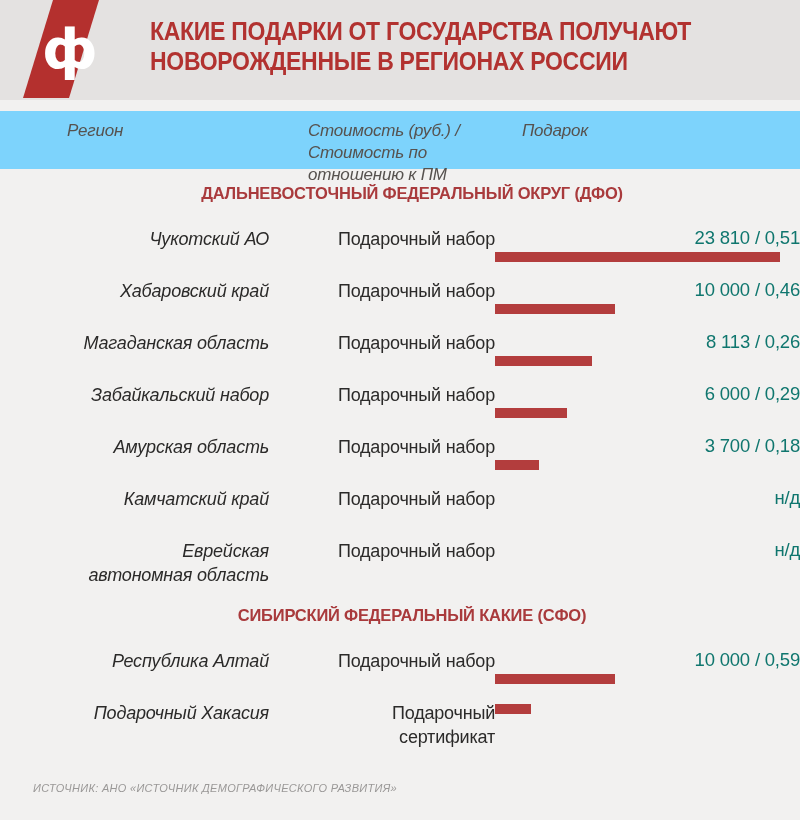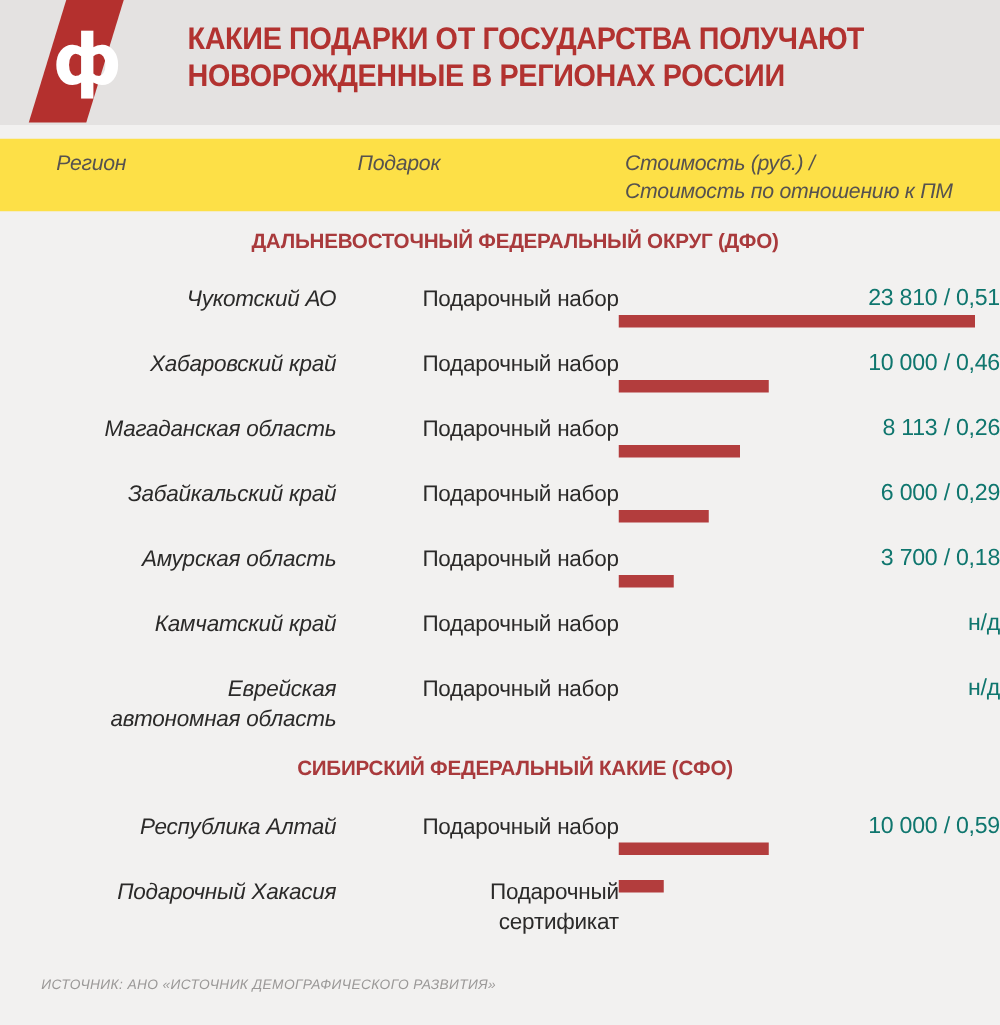--- a/index.html
+++ b/index.html
@@ -46,24 +46,24 @@
     transform: scaleX(0.92);
     transform-origin: left top;
     letter-spacing: -0.3px;
   }
 
   
   .colhead {
     margin-top: 11px;
     height: 58px;
     box-sizing: border-box;
-    background: #fde047;
+    background: #7dd3fc;
     display: grid;
     grid-template-columns: 241px 214px 1fr;
-    padding: 9px 0 0 45px;
+    padding: 9px 0 0 67px;
     font-style: italic;
     font-size: 17px;
     line-height: 22px;
     color: #56524f;
     letter-spacing: -0.2px;
   }
 
   
   .section-title {
     margin-top: 14px;
@@ -132,25 +132,25 @@
     <div class="logo-band"></div>
     <div class="logo-glyph">ф</div>
     <div class="title">
       <div>КАКИЕ ПОДАРКИ ОТ ГОСУДАРСТВА ПОЛУЧАЮТ</div>
       <div>НОВОРОЖДЕННЫЕ В РЕГИОНАХ РОССИИ</div>
     </div>
   </header>
 
   <div class="colhead">
     <div>Регион</div>
-    <div>Подарок</div>
     <div>
       <div>Стоимость (руб.) /</div>
       <div>Стоимость по отношению к ПМ</div>
     </div>
+    <div>Подарок</div>
   </div>
 
   <main>
   <section class="section">
     <div class="section-title">ДАЛЬНЕВОСТОЧНЫЙ ФЕДЕРАЛЬНЫЙ ОКРУГ (ДФО)</div>
     <div class="rows">
   <div class="row">
     <div class="cell-region">Чукотский АО</div>
     <div class="cell-gift">Подарочный набор</div>
     <div class="cell-value">
@@ -171,21 +171,21 @@
   <div class="row">
     <div class="cell-region">Магаданская область</div>
     <div class="cell-gift">Подарочный набор</div>
     <div class="cell-value">
       <div class="value-label">8 113 / 0,26</div>
       <div class="value-bar" style="width: 97px; background: rgb(179, 61, 61);"></div>
     </div>
   </div>
 
   <div class="row">
-    <div class="cell-region">Забайкальский край</div>
+    <div class="cell-region">Забайкальский набор</div>
     <div class="cell-gift">Подарочный набор</div>
     <div class="cell-value">
       <div class="value-label">6 000 / 0,29</div>
       <div class="value-bar" style="width: 72px; background: rgb(179, 61, 61);"></div>
     </div>
   </div>
 
   <div class="row">
     <div class="cell-region">Амурская область</div>
     <div class="cell-gift">Подарочный набор</div>

